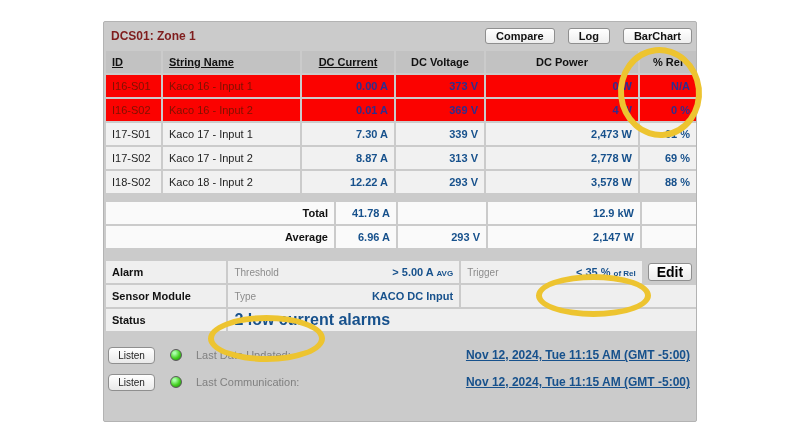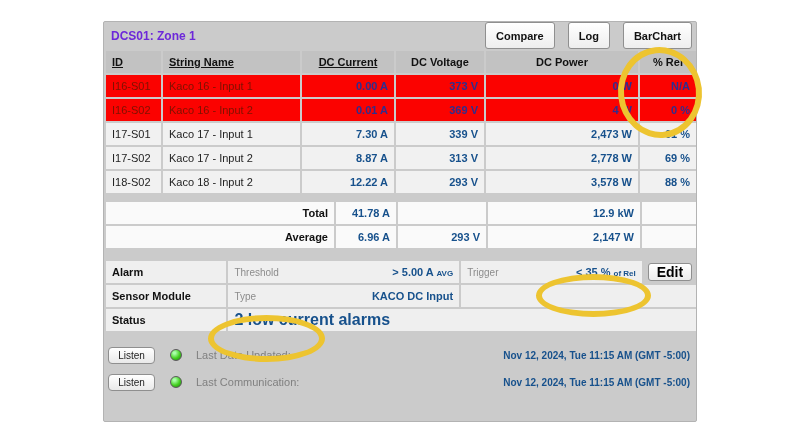--- a/index.html
+++ b/index.html
@@ -4,23 +4,23 @@
 <style>
   * { box-sizing: border-box; }
   html,body { margin:0; padding:0; background:#ffffff; width:800px; height:440px;
               font-family:"Liberation Sans", sans-serif; overflow:hidden; position:relative; }
 
   .panel { position:absolute; left:103px; top:21px; width:594px; height:401px;
            background:#cbcbcb; border:1px solid #b3b3b3; border-radius:2px; padding:0 0 6px 0; }
 
   
   .titlebar { display:flex; align-items:center; height:27px; padding:0 4px 0 7px; }
-  .title { font-size:12px; font-weight:bold; color:#6d28d9; flex:1; }
+  .title { font-size:12px; font-weight:bold; color:#7f1d1d; flex:1; }
   .tb-btn { background:linear-gradient(#ffffff,#eeeeee); border:1px solid #8f8f8f; border-radius:3px;
-            font-size:11px; font-weight:bold; color:#111; height:27px; padding:0 10px; margin-left:13px;
+            font-size:11px; font-weight:bold; color:#111; height:16px; padding:0 10px; margin-left:13px;
             font-family:"Liberation Sans", sans-serif; }
 
   
   table { border-collapse:separate; border-spacing:2px; table-layout:fixed; margin:0; }
   .main-table { width:594px; }
   .main-table col.c-id{width:55px} .main-table col.c-name{width:137px} .main-table col.c-cur{width:92px}
   .main-table col.c-volt{width:88px} .main-table col.c-pow{width:152px} .main-table col.c-rel{width:56px}
   td, th { height:22px; padding:0 6px; font-size:11px; overflow:hidden; white-space:nowrap; }
   th { background:#c2c2c2; color:#111; text-align:left; font-weight:bold; }
   th.num { text-align:center; }
@@ -55,21 +55,21 @@
 
   
   .footer { margin-top:10px; padding:0 6px 0 4px; }
   .f-row { display:flex; align-items:center; height:24px; margin-top:3px; }
   .listen-btn { background:linear-gradient(#ffffff,#e9e9e9); border:1px solid #8f8f8f; border-radius:4px;
                 font-size:10px; color:#222; width:47px; height:17px; padding:0;
                 font-family:"Liberation Sans", sans-serif; }
   .led { width:12px; height:12px; border-radius:50%; margin-left:15px; border:1px solid #5a5a5a;
          background:radial-gradient(circle at 35% 30%, #aaffaa 10%, #44d020 55%, #1e7d10 100%); }
   .f-label { color:#808080; font-size:11px; margin-left:14px; flex:1; }
-  .f-value { color:#17518c; font-size:10px; font-weight:bold; }
+  .f-value { color:#17518c; font-size:12px; font-weight:bold;text-decoration:underline; }
 
   
   .highlight { position:absolute; border:6px solid #edc430; border-radius:50%; pointer-events:none; z-index:5; }
   .hl-1 { left:618px; top:47px;  width:84px;  height:91px; transform:rotate(-6deg); }
   .hl-2 { left:536px; top:274px; width:115px; height:43px; }
   .hl-3 { left:208px; top:315px; width:117px; height:47px; }
 </style>
 </head>
 <body>
 

